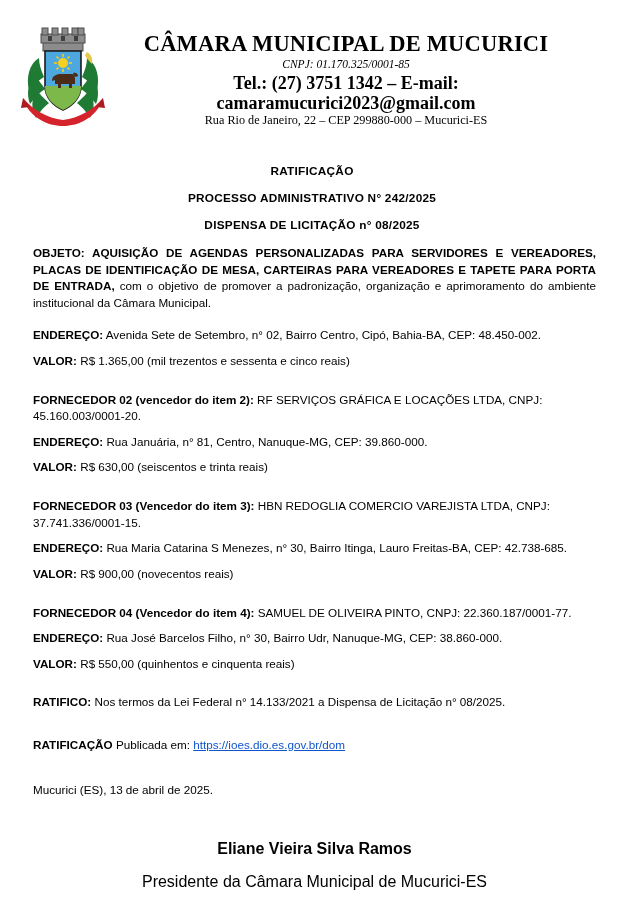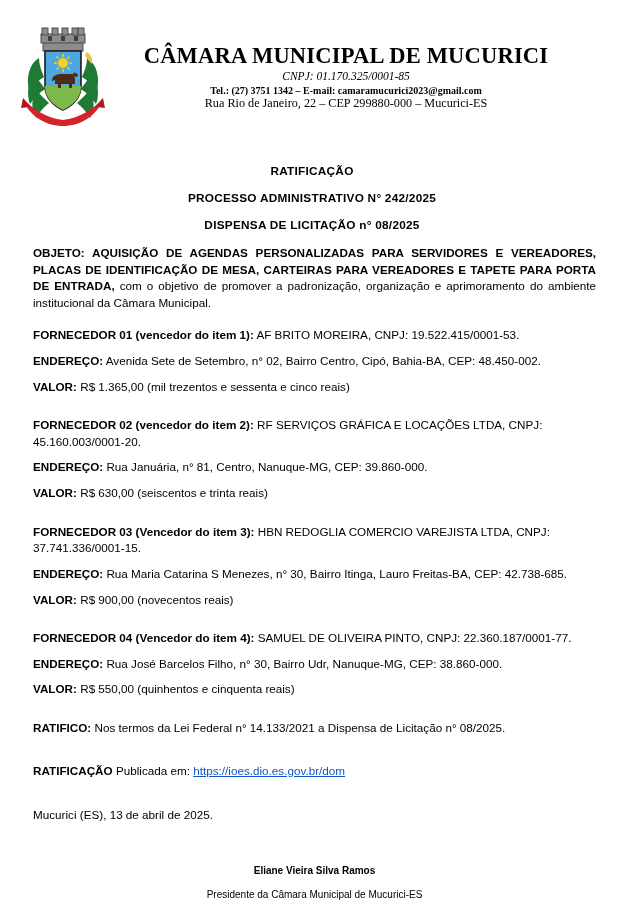--- a/index.html
+++ b/index.html
@@ -13,21 +13,21 @@
     height: 906px;
     font-family: "Liberation Sans", sans-serif;
     color: #000000;
     overflow: hidden;
     position: relative;
   }
 
   
   .doc-header {
     display: flex;
-    align-items: center;
+    align-items: flex-end;
     padding: 22px 0 0 0;
   }
   .crest-wrap {
     width: 126px;
     flex: 0 0 126px;
     display: flex;
     justify-content: center;
     padding-top: 2px;
   }
   .crest {
@@ -54,21 +54,21 @@
     font-style: italic;
     font-weight: normal;
     margin: 0 0 1px 0;
   }
   .org-cnpj {
     font-size: 11.5px;
     font-style: italic;
     margin: 0 0 2px 0;
   }
   .org-contact {
-    font-size: 10px;
+    font-size: 18px;
     font-weight: bold;
     margin: 0 0 1px 0;
   }
   .org-address {
     font-size: 12.2px;
     margin: 0;
   }
 
   
   .titles {
@@ -116,21 +116,21 @@
     text-decoration: underline;
   }
   .local-data {
     margin: 28px 0 0 0;
   }
 
   
   .signature {
     text-align: center;
     margin-top: 40px;
-    font-size: 10px;
+    font-size: 16px;
   }
   .sig-name {
     font-weight: bold;
     margin-bottom: 10px;
   }
   .sig-role {
     font-weight: normal;
   }
 </style>
 </head>
@@ -203,21 +203,20 @@
   <div>RATIFICAÇÃO</div>
   <div>PROCESSO ADMINISTRATIVO N° 242/2025</div>
   <div>DISPENSA DE LICITAÇÃO n° 08/2025</div>
 </div>
 
 <div class="doc-body">
 
   <p class="objeto"><b>OBJETO:</b><b> AQUISIÇÃO DE AGENDAS PERSONALIZADAS PARA SERVIDORES E VEREADORES, PLACAS DE IDENTIFICAÇÃO DE MESA, CARTEIRAS PARA VEREADORES E TAPETE PARA PORTA DE ENTRADA,</b><span> com o objetivo de promover a padronização, organização e aprimoramento do ambiente institucional da Câmara Municipal.</span></p>
 
   <div class="supplier-block">
-    <p><b>FORNECEDOR 01 (vencedor do item 1):</b><span> AF BRITO MOREIRA, CNPJ: 19.522.415/0001-53.</span></p>
     <p><b>ENDEREÇO:</b><span> Avenida Sete de Setembro, n° 02, Bairro Centro, Cipó, Bahia-BA, CEP: 48.450-002.</span></p>
     <p><b>VALOR:</b><span> R$ 1.365,00 (mil trezentos e sessenta e cinco reais)</span></p>
   </div>
 
   <div class="supplier-block">
     <p><b>FORNECEDOR 02 (vencedor do item 2):</b><span> RF SERVIÇOS GRÁFICA E LOCAÇÕES LTDA, CNPJ: 45.160.003/0001-20.</span></p>
     <p><b>ENDEREÇO:</b><span> Rua Januária, n° 81, Centro, Nanuque-MG, CEP: 39.860-000.</span></p>
     <p><b>VALOR:</b><span> R$ 630,00 (seiscentos e trinta reais)</span></p>
   </div>
 

